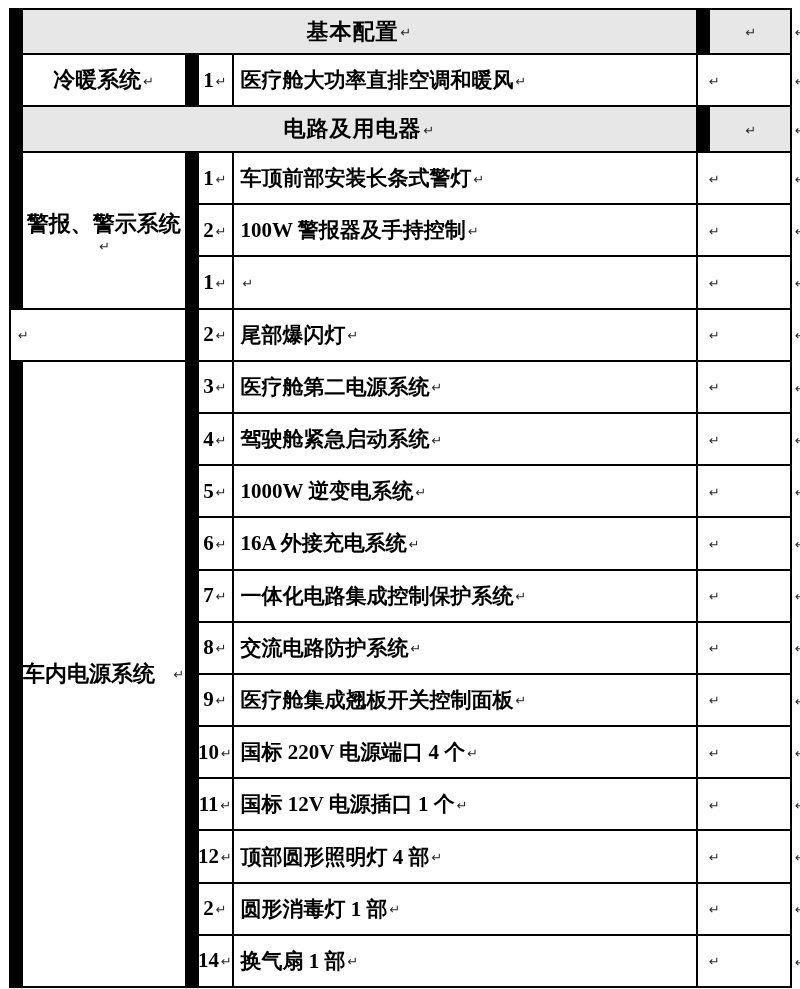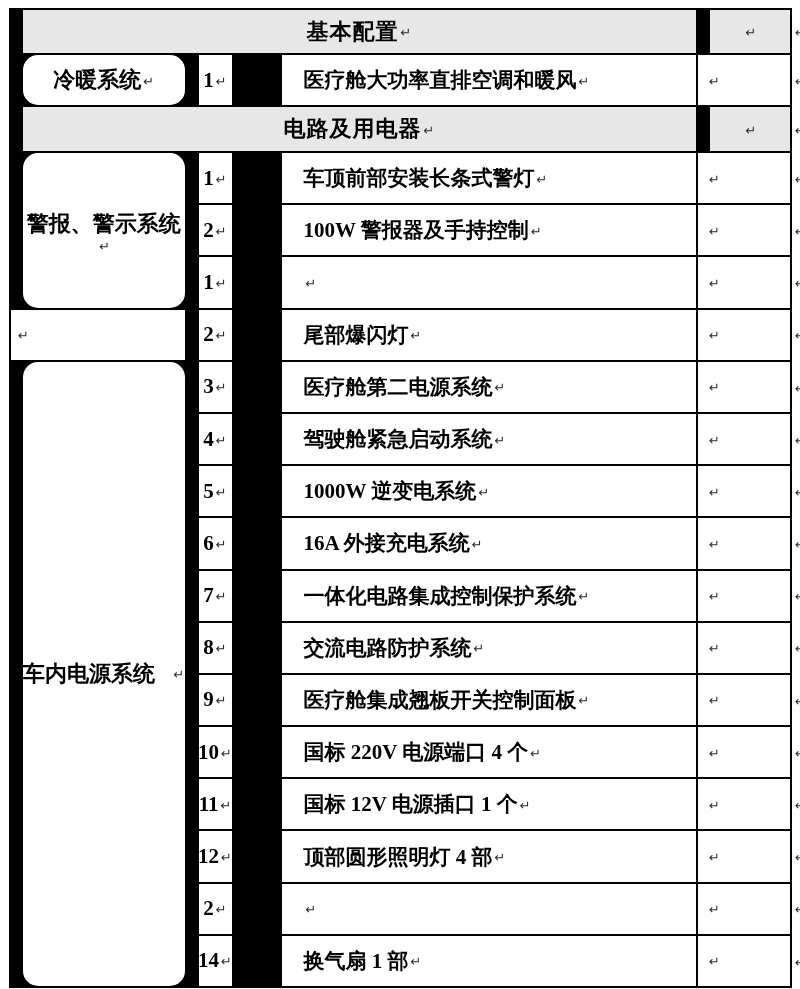--- a/index.html
+++ b/index.html
@@ -32,22 +32,22 @@
     display: flex;
     align-items: center;
     font-weight: bold;
     font-size: 21px;
     white-space: nowrap;
     overflow: hidden;
   }
   .section-bg { background: var(--section-bg, #e7e7e7); }
   .center { justify-content: center; margin-left: 12px; }
   .section-title { grid-column: 1 / span 3; font-size: 22px; letter-spacing: 1px; }
-  .group-cell { font-size: 22px; border-radius: 15px; }
-  .desc-cell { padding-left: 22px; margin-left: 48px; }
+  .group-cell { font-size: 22px; }
+  .desc-cell { padding-left: 7px; }
   .item-blank { padding-left: 9px; }
   .group-empty { padding-left: 5px; }
   .pilcrow {
     font-family: "DejaVu Sans", sans-serif;
     font-weight: normal;
     font-size: 13px;
     line-height: 1;
     color: var(--pilcrow-color, #2a2a2a);
     margin-left: 2px;
     position: relative;
@@ -259,20 +259,21 @@
         <span class="pilcrow">↵</span>
       </div>
       <div class="cell item-blank">
         <span class="pilcrow">↵</span>
       </div>
       <div class="cell center">
         <span>2</span>
         <span class="pilcrow">↵</span>
       </div>
       <div class="cell desc-cell">
+        <span>圆形消毒灯 1 部</span>
         <span class="pilcrow">↵</span>
       </div>
       <div class="cell item-blank">
         <span class="pilcrow">↵</span>
       </div>
       <div class="cell center">
         <span>14</span>
         <span class="pilcrow">↵</span>
       </div>
       <div class="cell desc-cell">

